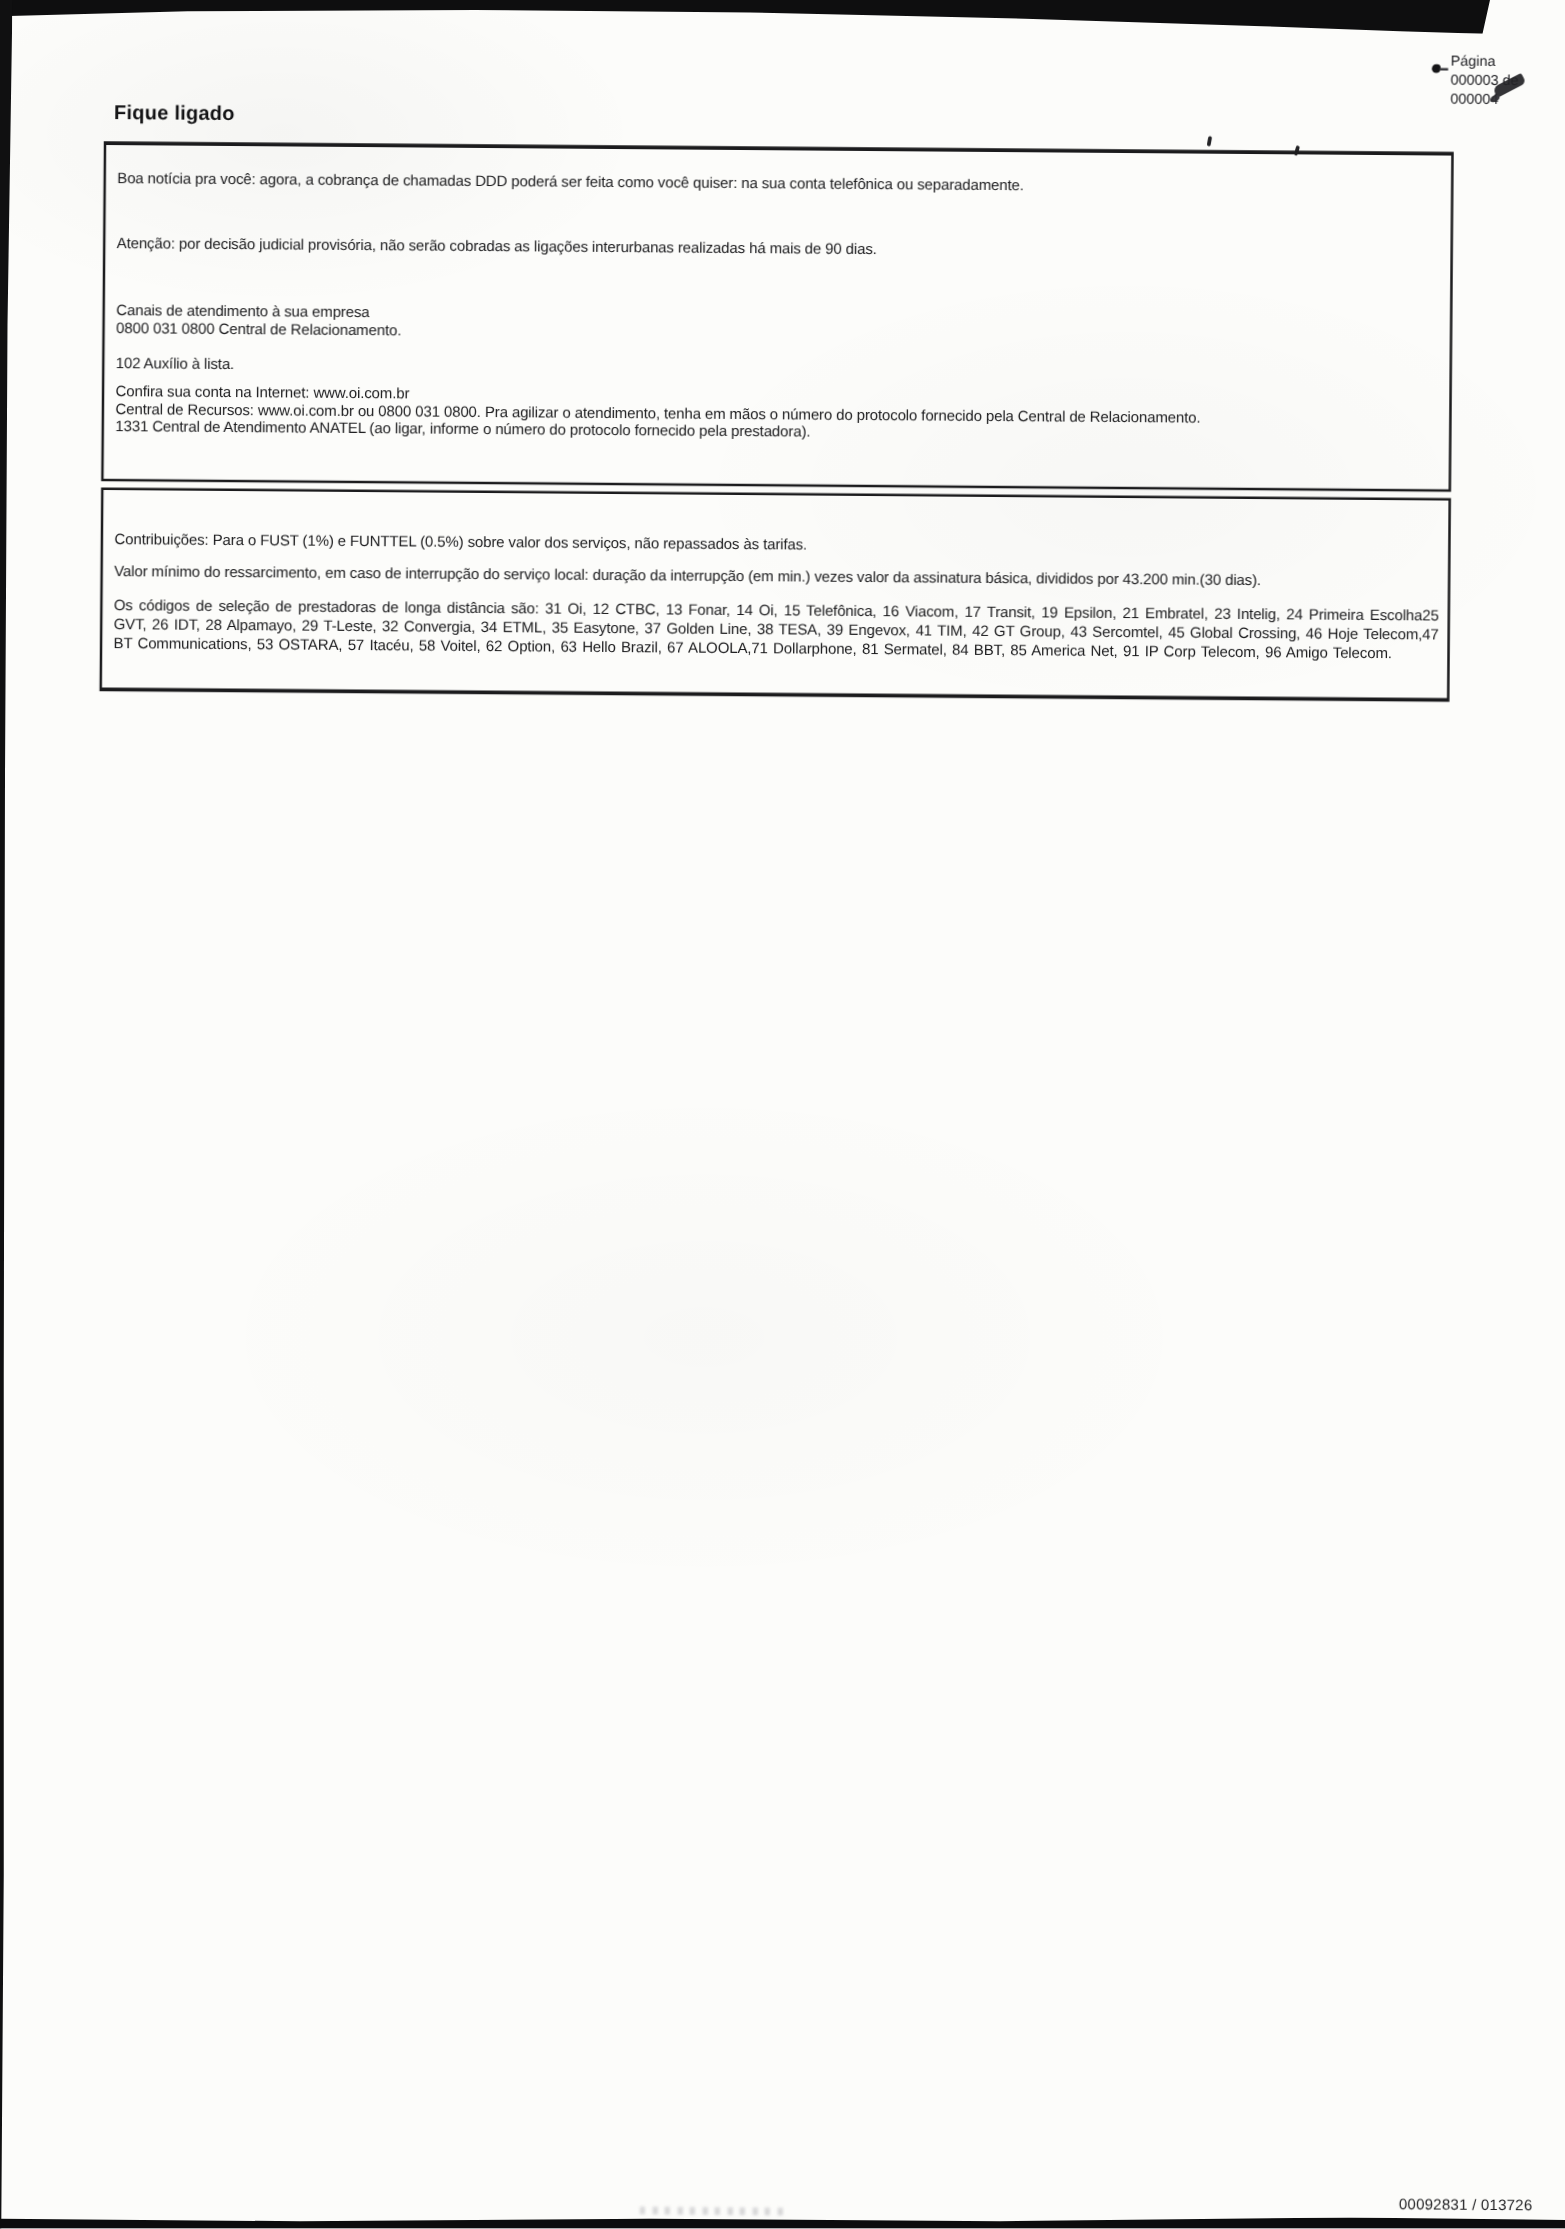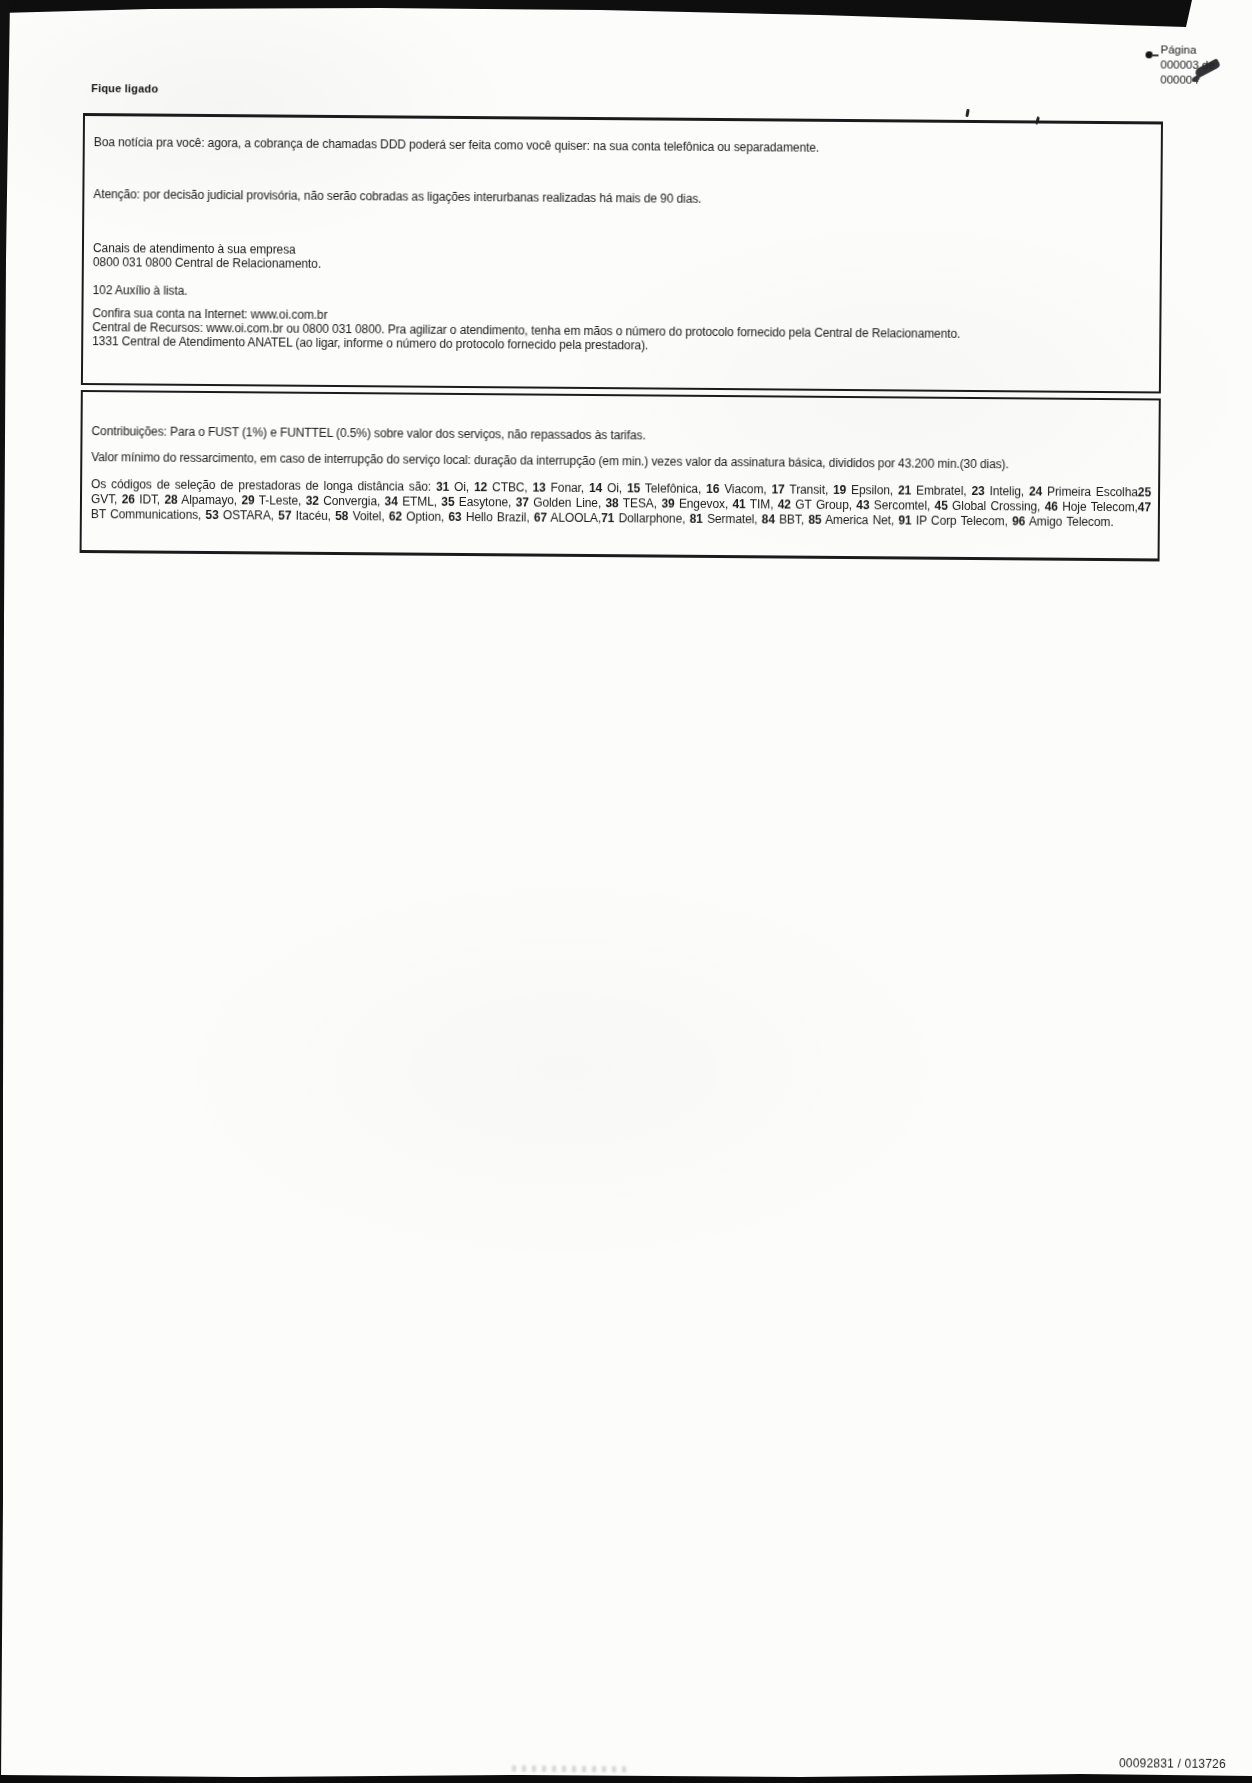--- a/index.html
+++ b/index.html
@@ -33,21 +33,21 @@
     clip-path: polygon(0 6px, 240px 8px, 520px 6px, 800px 8px, 1080px 5px, 1252px 7px, 1252px 14px, 0 14px);
   }
   .content {
     position: absolute; inset: 0;
     transform: rotate(0.45deg);
     transform-origin: 83px 116px;
     filter: blur(0.3px);
   }
   .title {
     position: absolute; left: 91px; top: 82px;
-    margin: 0; font-size: 11px; font-weight: bold; color: #121214;
+    margin: 0; font-size: 16px; font-weight: bold; color: #121214;
     letter-spacing: 0.2px;
   }
   .box {
     position: absolute; left: 83px; width: 1080px;
     border: 2px solid #1b1b1d; box-sizing: border-box;
     background: transparent;
   }
   .box1 { top: 113px; height: 272px; border-top-width: 3px; }
   .box2 { top: 390px; height: 163px; border-bottom-width: 3px; }
   .p {
@@ -56,21 +56,21 @@
     color: #1a1a1c;
   }
   .p1 { top: 19px; }
   .p2 { top: 71px; }
   .p3a { top: 125px; } .p3b { top: 139px; }
   .p4 { top: 167px; }
   .p5a { top: 190px; } .p5b { top: 204px; } .p5c { top: 218px; }
   .q1 { top: 32px; }
   .q2 { top: 58px; }
   .codes { top: 85px; text-align: justify; line-height: 15px; word-spacing: 1px; }
-  .codes b { font-weight: bold; }
+  .codes b { font-weight: normal; }
   
   .page-indicator {
     position: absolute; left: 1160px; top: 34px;
     font-size: 11.5px; line-height: 15px; color: #202024;
   }
   .pg-dot {
     position: absolute; left: -15px; top: 9px; width: 7px; height: 7px;
     background: #151517; border-radius: 50% 40% 50% 50%;
   }
   .pg-dot::after {

